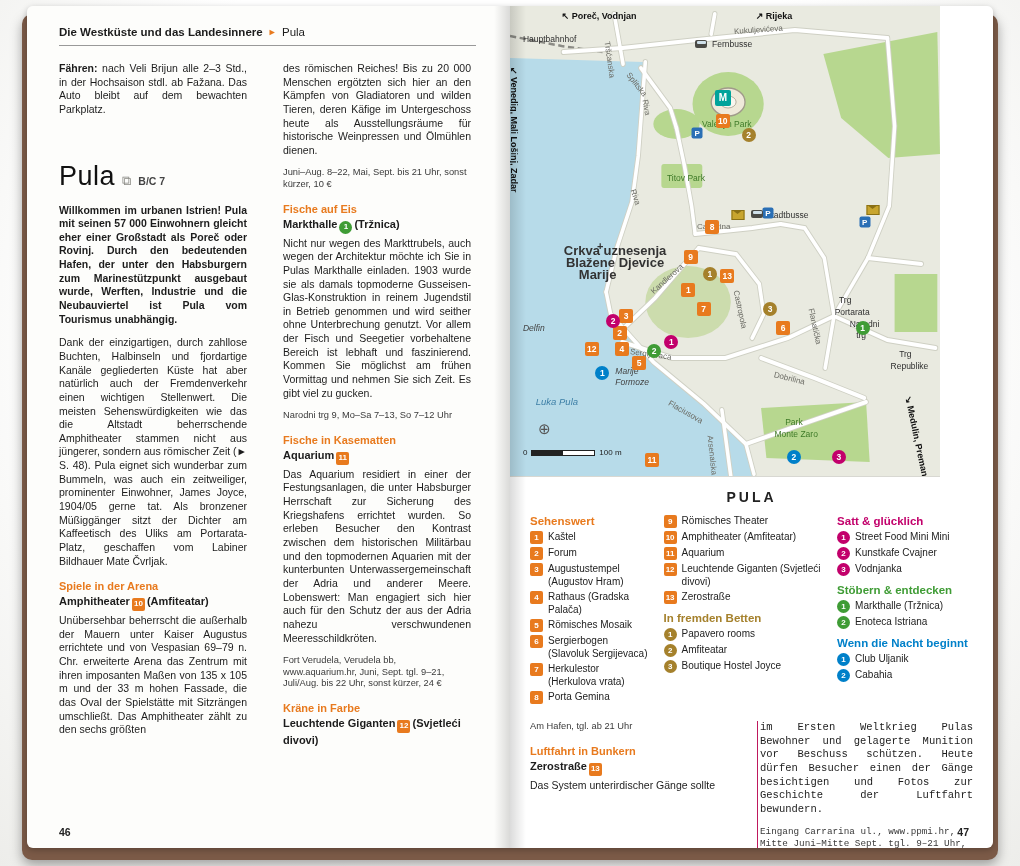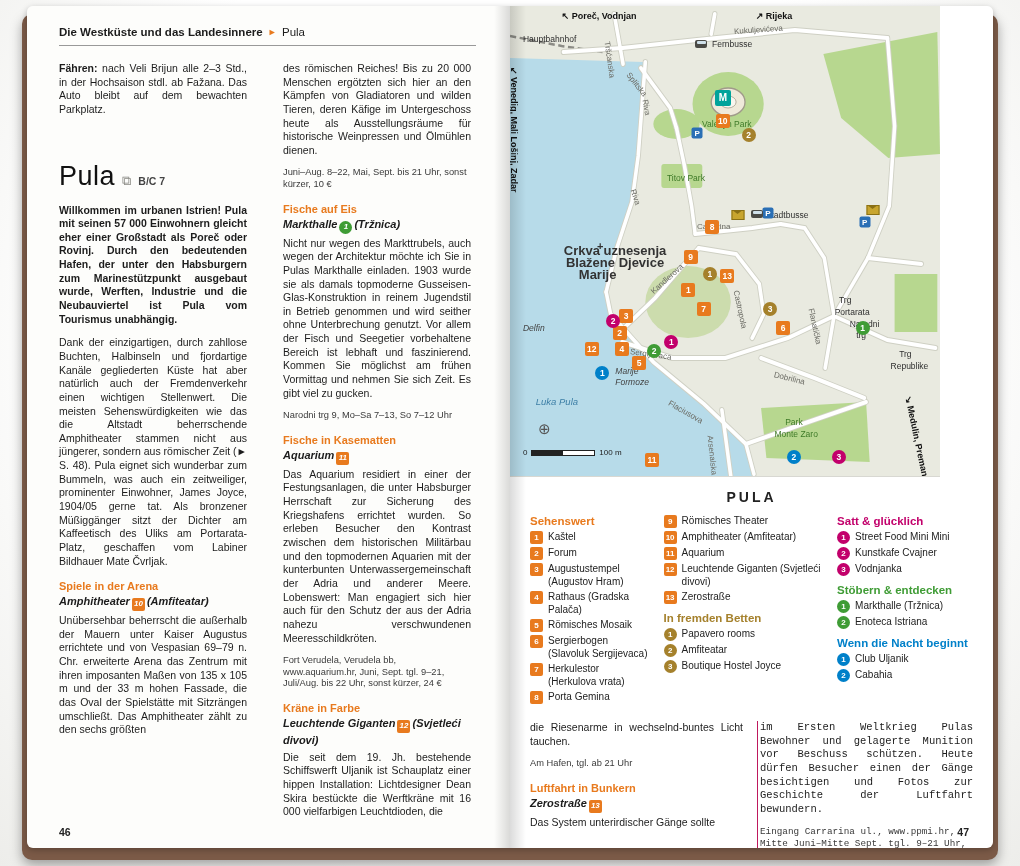--- a/index.html
+++ b/index.html
@@ -28,21 +28,21 @@
   .body{font-size:10.5px; line-height:1.3; text-align:justify; margin:0 0 10px 0;}
   .bold-intro{font-weight:bold;}
   .info{font-size:9.3px; line-height:1.25; color:#3a3a3a; margin:0 0 12px 0; text-align:left;}
   .city-title{margin:22px 0 12px 0; display:flex; align-items:baseline; gap:7px;}
   .city{font-size:27px; letter-spacing:.5px; color:#111;}
   .map-icon{color:#8a8a84; font-size:13px;}
   .map-ref{font-size:10.5px; font-weight:bold; color:#444;margin-top:36px;}
   .dotted-box{margin:14px 0 14px 0; padding:6px 0; text-align:center; border-top:1.5px dotted #8a8a8a;
               border-bottom:1.5px dotted #8a8a8a; font-weight:bold; font-size:11.5px; letter-spacing:.4px; color:#2d2d2d;}
   .kicker{font-size:11px; font-weight:bold; color:#e87a1e; margin:12px 0 2px 0;}
-  .etitle{font-size:11px; font-weight:bold; margin:0 0 3px 0; line-height:1.35;font-style:italic;}
+  .etitle{font-size:11px; font-weight:bold; margin:0 0 3px 0; line-height:1.35;}
   .badge{display:inline-flex; min-width:13px; height:13px; align-items:center; justify-content:center;
          color:#fff; font-size:8px; font-weight:bold; margin:0 2px; vertical-align:-1px; padding:0 2px; box-sizing:border-box;}
   .b-sight{background:#e87a1e; border-radius:2px;}
   .b-hotel{background:#a5812c; border-radius:50%;}
   .b-food{background:#c2006b; border-radius:50%;}
   .b-shop{background:#3f9c35; border-radius:50%;}
   .b-night{background:#0080c9; border-radius:50%;}
   .pn{position:absolute; bottom:10px; font-size:10.5px; font-weight:600; color:#222;}
   .pn-left{left:32px;} .pn-right{right:24px;}
 
@@ -133,21 +133,20 @@
             </div>
             <div class="entry">
               <div class="kicker">Fische in Kasematten</div>
               <div class="etitle"><span>Aquarium</span><span class="badge b-sight">11</span></div>
               <p class="body">Das Aquarium residiert in einer der Festungsanlagen, die unter Habsburger Herrschaft zur Sicherung des Kriegshafens errichtet wurden. So erleben Besucher den Kontrast zwischen dem historischen Militärbau und den topmodernen Aquarien mit der kunterbunten Unterwassergemeinschaft der Adria und anderer Meere. Lobenswert: Man engagiert sich hier auch für den Schutz der aus der Adria nahezu verschwundenen Meeresschildkröten.</p>
               <p class="info">Fort Verudela, Verudela bb, www.aquarium.hr, Juni, Sept. tgl. 9–21, Juli/Aug. bis 22 Uhr, sonst kürzer, 24 €</p>
             </div>
             <div class="entry">
               <div class="kicker">Kräne in Farbe</div>
               <div class="etitle"><span>Leuchtende Giganten</span><span class="badge b-sight">12</span><span>(Svjetleći divovi)</span></div>
-              <p class="body">Die seit dem 19. Jh. bestehende Schiffswerft Uljanik ist Schauplatz einer hippen Installation: Lichtdesigner Dean Skira bestückte die Werftkräne mit 16 000 vielfarbigen Leuchtdioden, die</p>
             </div>
           </div>
         </div>
       </div>
       <div class="pn pn-left">46</div>
     </div>
 
     <div class="page page-right">
       <div class="map" id="map">
         <svg viewBox="0 0 483 470" preserveAspectRatio="none">
@@ -396,21 +395,20 @@
                 <span class="lg-label">Club Uljanik</span>
               </div>
               <div class="lg-item">
                 <span class="badge b-night">2</span>
                 <span class="lg-label">Cabahia</span>
               </div>
             </div>
           </div>
         <div class="rp-bottom">
           <div class="rb-col">
-            <p class="body">die Riesenarme in wechselnd-buntes Licht tauchen.</p>
             <p class="info">Am Hafen, tgl. ab 21 Uhr</p>
             <div class="kicker">Luftfahrt in Bunkern</div>
             <div class="etitle"><span>Zerostraße</span><span class="badge b-sight">13</span></div>
             <p class="body">Das System unterirdischer Gänge sollte</p>
           </div>
           <div class="rb-col">
             <p class="body">im Ersten Weltkrieg Pulas Bewohner und gelagerte Munition vor Beschuss schützen. Heute dürfen Besucher einen der Gänge besichtigen und Fotos zur Geschichte der Luftfahrt bewundern.</p>
             <p class="info">Eingang Carrarina ul., www.ppmi.hr, Mitte Juni–Mitte Sept. tgl. 9–21 Uhr, Winter kürzer, 7 €</p>
           </div>
         </div>

